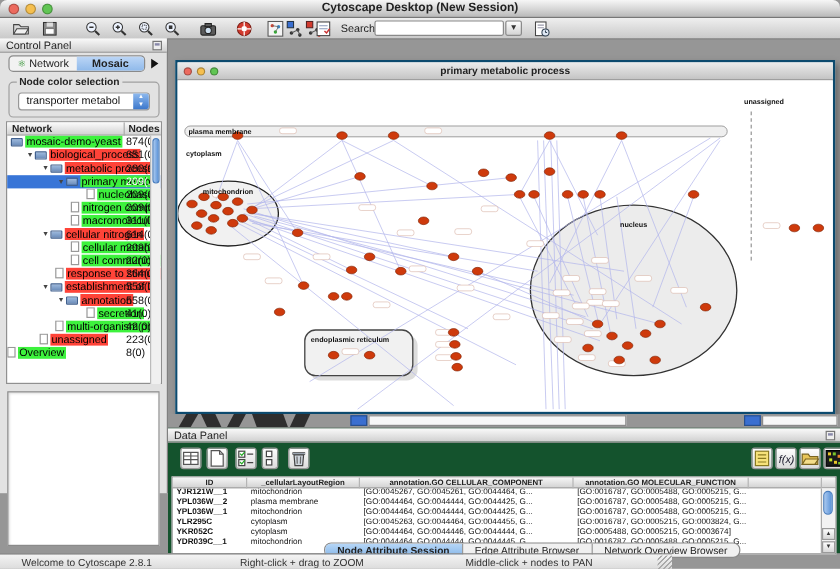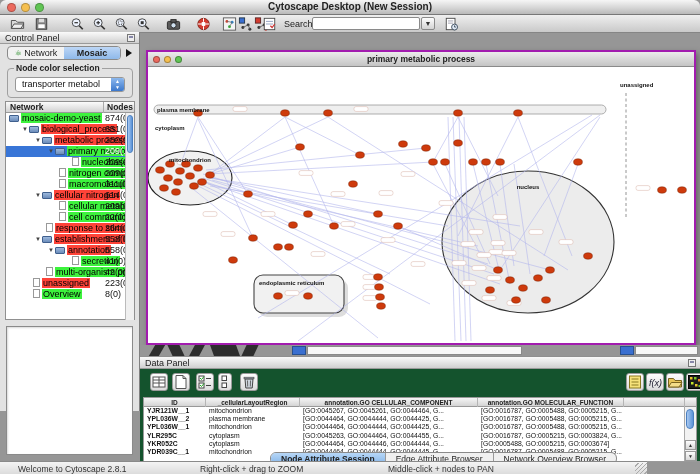--- a/index.html
+++ b/index.html
@@ -72,21 +72,21 @@
   .trow.sel .tcount { color:#fff; }
   .tree-scroll { position:absolute; right:0; top:11px; width:9px; height:207px; background:#f0f0f0; border-left:1px solid #bbb; }
   .tree-thumb { position:absolute; left:1px; top:2px; width:6px; height:38px; border-radius:3px;
     background:linear-gradient(90deg,#a8c8f0,#5b93d8); border:1px solid #4a7fc0; }
 
   .birdseye { position:absolute; top:294px; left:6px; width:127px; height:129px; background:#fff;
     border:1px solid #8a8a8a; box-shadow:inset 1px 1px 2px rgba(0,0,0,.15); }
 
   
   .netwin { position:absolute; top:50px; left:146px; width:550px; height:295px;
-    border:2px solid #a21caf; background:#fff; box-shadow:2px 3px 6px rgba(0,0,0,.35); }
+    border:2px solid #0c4a6e; background:#fff; box-shadow:2px 3px 6px rgba(0,0,0,.35); }
   .netwin .wtitle { height:15px; background:linear-gradient(#ececec,#c4c4c4); border-bottom:1px solid #8a8a8a;
     position:relative; }
   .netwin .wtitle .title { text-align:center; font-size:8.5px; font-weight:bold; color:#222; line-height:14px; }
   .mlight { position:absolute; top:4px; width:7px; height:7px; border-radius:50%; border:1px solid rgba(0,0,0,.3); }
   .canvas { position:relative; width:546px; height:276px; background:#fff; overflow:hidden; }
 
   
   .deskstrip { position:absolute; left:140px; top:345px; width:560px; height:11px; background:#969696; overflow:hidden; }
   .wm { position:absolute; background:#2e2e2e; }
   .frag { position:absolute; top:1px; height:9px; background:#f7f7f7; border:1px solid #8a8a8a; }
@@ -112,21 +112,21 @@
   .dsbtn { position:absolute; left:0; width:11px; height:10px; background:linear-gradient(#fdfdfd,#d8d8d8);
     border:1px solid #9a9a9a; font-size:5px; text-align:center; line-height:9px; color:#333; }
 
   .dtabs { position:absolute; top:95px; left:130px; height:13px; display:flex;
     border:1px solid #8a8a8a; border-radius:6px; overflow:hidden; background:#f0f0f0; }
   .dtab { font-size:8.5px; color:#222; line-height:12px; padding:0 10px; border-right:1px solid #9a9a9a; }
   .dtab:last-child { border-right:none; }
   .dtab.sel { background:linear-gradient(#b7d7f7,#85b5e8); font-weight:bold; }
 
   
-  .statusbar { position:absolute; top:461px; left:0; width:647px; height:13px;
+  .statusbar { position:absolute; top:461px; left:0; width:560px; height:13px;
     background:linear-gradient(#f4f4f4,#dcdcdc); border-top:1px solid #8a8a8a; }
   .stx { position:absolute; top:2px; font-size:8.5px; color:#333; }
   .grip { position:absolute; right:0; top:1px; width:12px; height:12px;
     background:repeating-linear-gradient(135deg,transparent 0 2px,#aaa 2px 3px); }
 </style>
 </head>
 <body>
 
 <div class="app">
 
@@ -264,21 +264,21 @@
           <div class="trow" style="padding-left: 53px;"><span class="ticon-file"></span><span class="tlabel" style="background: rgb(61, 242, 61);">macromolecule</span><span class="tcount">311(0)</span></div>
           <div class="trow" style="padding-left: 29px;"><span class="tarrow">▼</span><span class="ticon-folder"></span><span class="tlabel" style="background: rgb(255, 67, 56);">cellular nitrogen</span><span class="tcount">614(0)</span></div>
           <div class="trow" style="padding-left: 53px;"><span class="ticon-file"></span><span class="tlabel" style="background: rgb(61, 242, 61);">cellular metabol</span><span class="tcount">209(0)</span></div>
           <div class="trow" style="padding-left: 53px;"><span class="ticon-file"></span><span class="tlabel" style="background: rgb(61, 242, 61);">cell communicat</span><span class="tcount">22(0)</span></div>
           <div class="trow" style="padding-left: 40px;"><span class="ticon-file"></span><span class="tlabel" style="background: rgb(255, 67, 56);">response to stimulu</span><span class="tcount">264(0)</span></div>
           <div class="trow" style="padding-left: 29px;"><span class="tarrow">▼</span><span class="ticon-folder"></span><span class="tlabel" style="background: rgb(255, 67, 56);">establishment of lo</span><span class="tcount">558(0)</span></div>
           <div class="trow" style="padding-left: 42px;"><span class="tarrow">▼</span><span class="ticon-folder"></span><span class="tlabel" style="background: rgb(255, 67, 56);">annotation</span><span class="tcount">558(0)</span></div>
           <div class="trow" style="padding-left: 66px;"><span class="ticon-file"></span><span class="tlabel" style="background: rgb(61, 242, 61);">secretion</span><span class="tcount">41(0)</span></div>
           <div class="trow" style="padding-left: 40px;"><span class="ticon-file"></span><span class="tlabel" style="background: rgb(61, 242, 61);">multi-organism pro</span><span class="tcount">42(0)</span></div>
           <div class="trow" style="padding-left: 27px;"><span class="ticon-file"></span><span class="tlabel" style="background: rgb(255, 67, 56);">unassigned</span><span class="tcount">223(0)</span></div>
-          <div class="trow" style="padding-left: 27px;"><span class="ticon-file"></span><span class="tlabel" style="background: rgb(61, 242, 61);">Overview</span><span class="tcount">8(0)</span></div>
+          <div class="trow" style=""><span class="ticon-file"></span><span class="tlabel" style="background: rgb(61, 242, 61);">Overview</span><span class="tcount">8(0)</span></div>
         </div>
       <div class="tree-scroll">
           <div class="tree-thumb"></div>
         </div>
     </div>
 
     <div class="birdseye"></div>
   </div>
 
   <div class="netwin">

